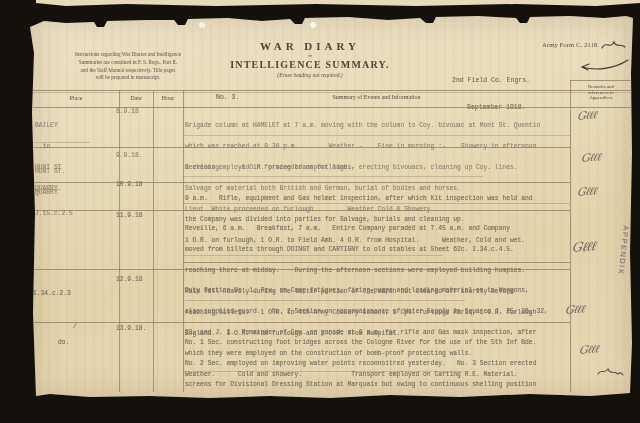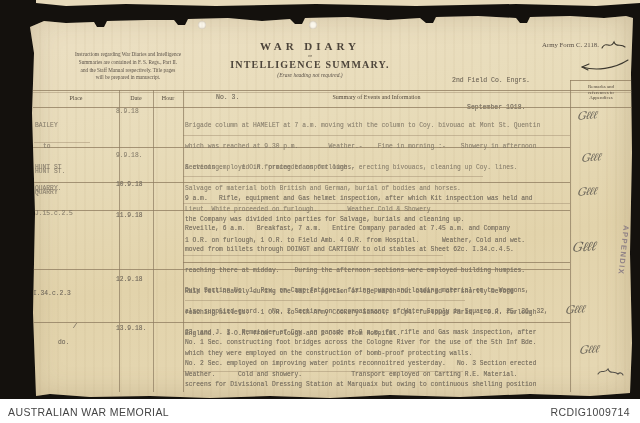--- a/index.html
+++ b/index.html
@@ -194,17 +194,13 @@
       
     </div>
     <div class="initials" style="left:550px;top:330px">Gℓℓℓ</div>
     <svg class="pen" style="left:566px;top:352px" width="30" height="14">
       <path d="M2,9 C5,3 8,10 12,4 C14,10 18,5 22,9 C24,7 26,8 27,10" style="stroke:#55514a"></path>
     </svg>
 
     <div class="appendix">APPENDIX</div>
   </div>
 
-  <div class="archive-bar">
-    <span class="inst-name">AUSTRALIAN WAR MEMORIAL</span>
-    <span class="rec-id">RCDIG1009714</span>
-  </div>
 </div>
 
 </body></html>

